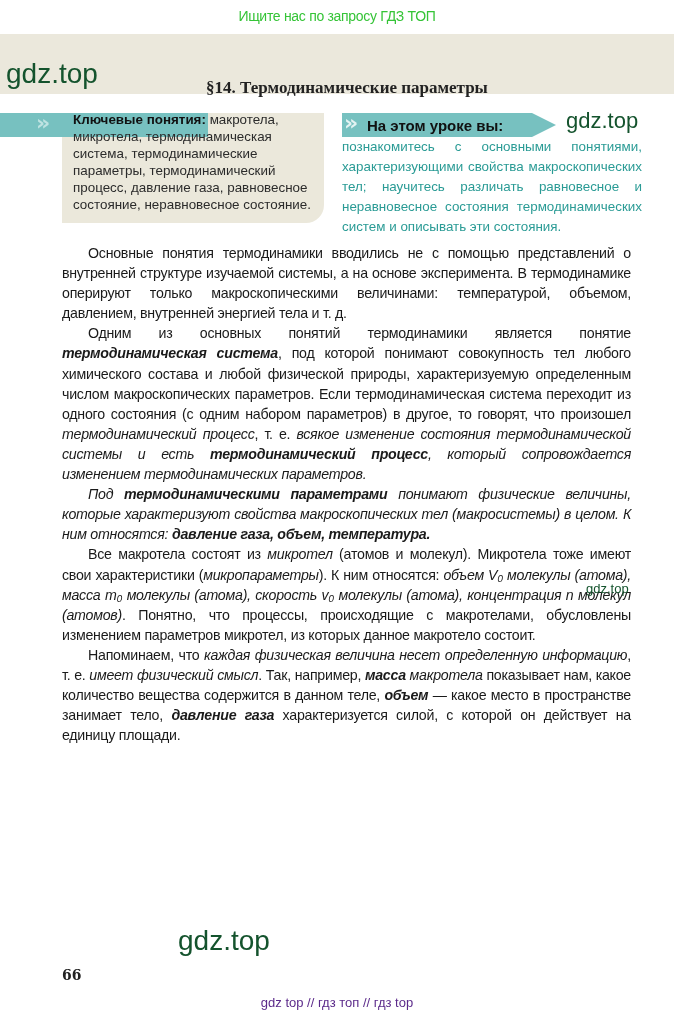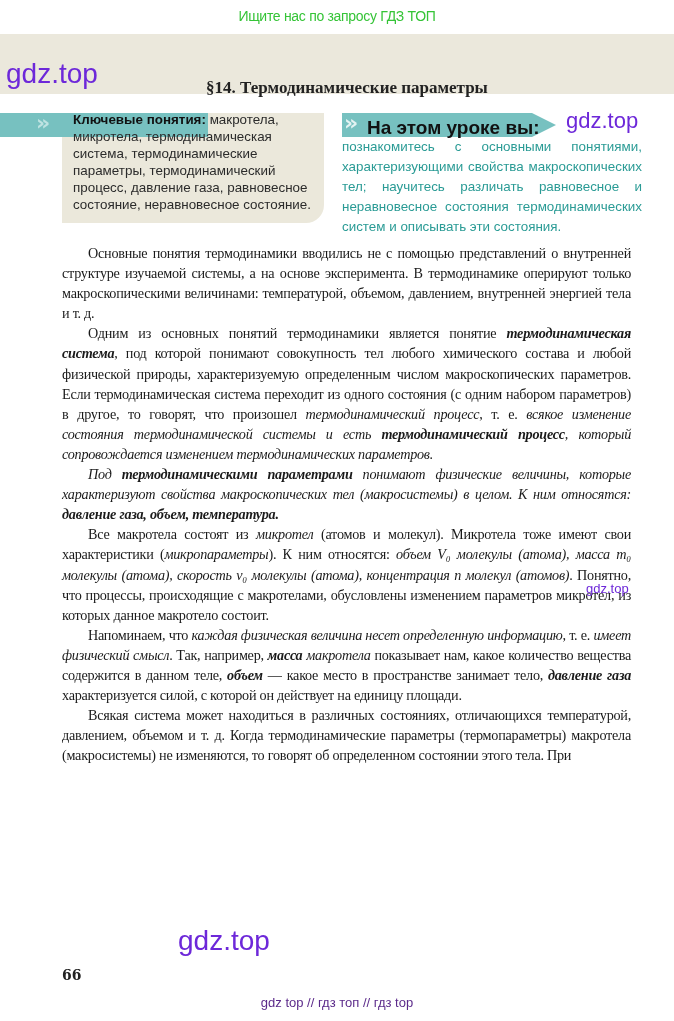--- a/index.html
+++ b/index.html
@@ -1,38 +1,38 @@
 <!DOCTYPE html>
 <html><head>
 <meta charset="utf-8">
 <style>
   html, body { margin:0; padding:0; }
   body { width:674px; height:1021px; background:#ffffff; position:relative; overflow:hidden;
          font-family:"DejaVu Serif", serif; color:#1c1c1c; }
   .top-banner { position:absolute; top:0; left:0; width:674px; height:24px; text-align:center; }
   .top-banner span { font-family:"Liberation Sans", sans-serif; font-size:14px; color:#35c437; line-height:32px; letter-spacing:-0.3px; }
   .beige-band { position:absolute; top:34px; left:0; width:674px; height:60px; background:#ebe8dc; }
-  .wm { position:absolute; font-family:"Liberation Sans", sans-serif; color:#6d28d9;text-align:center; }
+  .wm { position:absolute; font-family:"Liberation Sans", sans-serif; color:#14532d;text-align:center; }
   .wm-big { font-size:28px; }
   .wm-small { font-size:13px; }
   .title { position:absolute; top:78px; left:0; width:674px; text-align:center; padding-left:20px; box-sizing:border-box;
            font-family:"Liberation Serif", serif; font-weight:bold; font-size:17px; color:#222; }
   
   .kc-box { position:absolute; top:113px; left:62px; width:262px; height:110px; background:#ebe8db; border-radius:0 0 18px 0; }
   .kc-strip { position:absolute; top:113px; left:0; width:208px; height:24px; background:#77c1c0; }
   .chev { position:absolute; font-family:"DejaVu Sans", sans-serif; color:#bfe3e2; font-weight:bold; }
   .kc-text { position:absolute; top:111px; left:73px; width:245px; font-family:"Liberation Sans", sans-serif; font-size:13.4px; line-height:17px; color:#2b2b2b; }
   .kc-text b { font-weight:bold; color:#111; }
   
   .ls-strip { position:absolute; top:113px; left:342px; width:190px; height:24px; background:#77c1c0; }
   .ls-tip { position:absolute; top:113px; left:532px; width:0; height:0; border-top:12px solid transparent; border-bottom:12px solid transparent; border-left:24px solid #77c1c0; }
-  .ls-head { position:absolute; top:117px; left:367px; font-family:"Liberation Sans", sans-serif; font-weight:bold; font-size:19px; color:#111;text-align:right; }
+  .ls-head { position:absolute; top:117px; left:367px; font-family:"Liberation Sans", sans-serif; font-weight:bold; font-size:15px; color:#111;text-align:right; }
   .ls-text { position:absolute; top:137px; left:342px; width:300px; font-family:"Liberation Sans", sans-serif; font-size:13.4px; line-height:20px; color:#2a9b95; text-align:justify; }
   
-  .body-text { position:absolute; left:62px; width:569px; font-size:14.2px; line-height:20.1px; text-align:justify; color:#1a1a1a; font-family:Liberation Serif, serif; letter-spacing:-0.25px; }
+  .body-text { position:absolute; left:62px; width:569px; font-size:14.2px; line-height:20.1px; text-align:justify; color:#1a1a1a; font-family:Liberation Sans, sans-serif; letter-spacing:-0.25px; }
   .body-text p { margin:0; text-indent:26px; }
   .body-text i { font-style:italic; }
   .body-text b { font-weight:bold; }
   .pg { position:absolute; top:967px; left:62px; font-family:"DejaVu Serif", serif; font-size:14px; font-weight:bold; color:#222; }
   .footer { position:absolute; top:995px; left:0; width:674px; text-align:center; font-family:"Liberation Sans", sans-serif; font-size:13px; color:#5b2a8a; }
 </style>
 </head>
 <body>
 
 <div class="top-banner">
@@ -57,21 +57,20 @@
 <div class="ls-head">На этом уроке вы:</div>
 <div class="wm" style="top:108px;left:566px;font-size:22px;">gdz.top</div>
 <div class="ls-text">познакомитесь с основными понятиями, характеризующими свойства макроскопических тел; научитесь различать равновесное и неравновесное состояния термодинамических систем и описывать эти состояния.</div>
 
 <div class="body-text" style="top:243px;">
   <p>Основные понятия термодинамики вводились не с помощью представлений о внутренней структуре изучаемой системы, а на основе эксперимента. В термодинамике оперируют только макроскопическими величинами: температурой, объемом, давлением, внутренней энергией тела и т. д.</p>
   <p><span>Одним из основных понятий термодинамики является понятие </span><b><i>термодинамическая система</i></b><span>, под которой понимают совокупность тел любого химического состава и любой физической природы, характеризуемую определенным числом макроскопических параметров. Если термодинамическая система переходит из одного состояния (с одним набором параметров) в другое, то говорят, что произошел </span><i>термодинамический процесс</i><span>, т. е. </span><i>всякое изменение состояния термодинамической системы и есть </i><b><i>термодинамический процесс</i></b><i>, который сопровождается изменением термодинамических параметров.</i></p>
   <p><i>Под </i><b><i>термодинамическими параметрами</i></b><i> понимают физические величины, которые характеризуют свойства макроскопических тел (макросистемы) в целом. К ним относятся: </i><b><i>давление газа, объем, температура.</i></b></p>
   <p><span>Все макротела состоят из </span><i>микротел</i><span> (атомов и молекул). Микротела тоже имеют свои характеристики (</span><i>микропараметры</i><span>). К ним относятся: </span><i>объем V₀ молекулы (атома), масса m₀ молекулы (атома), скорость v₀ молекулы (атома), концентрация n молекул (атомов)</i><span>. Понятно, что процессы, происходящие с макротелами, обусловлены изменением параметров микротел, из которых данное макротело состоит.</span></p>
   <p><span>Напоминаем, что </span><i>каждая физическая величина несет определенную информацию</i><span>, т. е. </span><i>имеет физический смысл</i><span>. Так, например, </span><b><i>масса</i></b><i> макротела</i><span> показывает нам, какое количество вещества содержится в данном теле, </span><b><i>объем</i></b><span> — какое место в пространстве занимает тело, </span><b><i>давление газа</i></b><span> характеризуется силой, с которой он действует на единицу площади.</span></p>
-  <p>Всякая система может находиться в различных состояниях, отличающихся температурой, давлением, объемом и т. д. Когда термодинамические параметры (термопараметры) макротела (макросистемы) не изменяются, то говорят об определенном состоянии этого тела. При</p>
 </div>
 
 <div class="wm wm-small" style="top:581px;left:586px;">gdz.top</div>
 
 <div class="pg">66</div>
 <div class="wm wm-big" style="top:925px;left:178px;">gdz.top</div>
 
 <div class="footer">gdz top  //  гдз топ  //  гдз top</div>
 
 </body></html>

